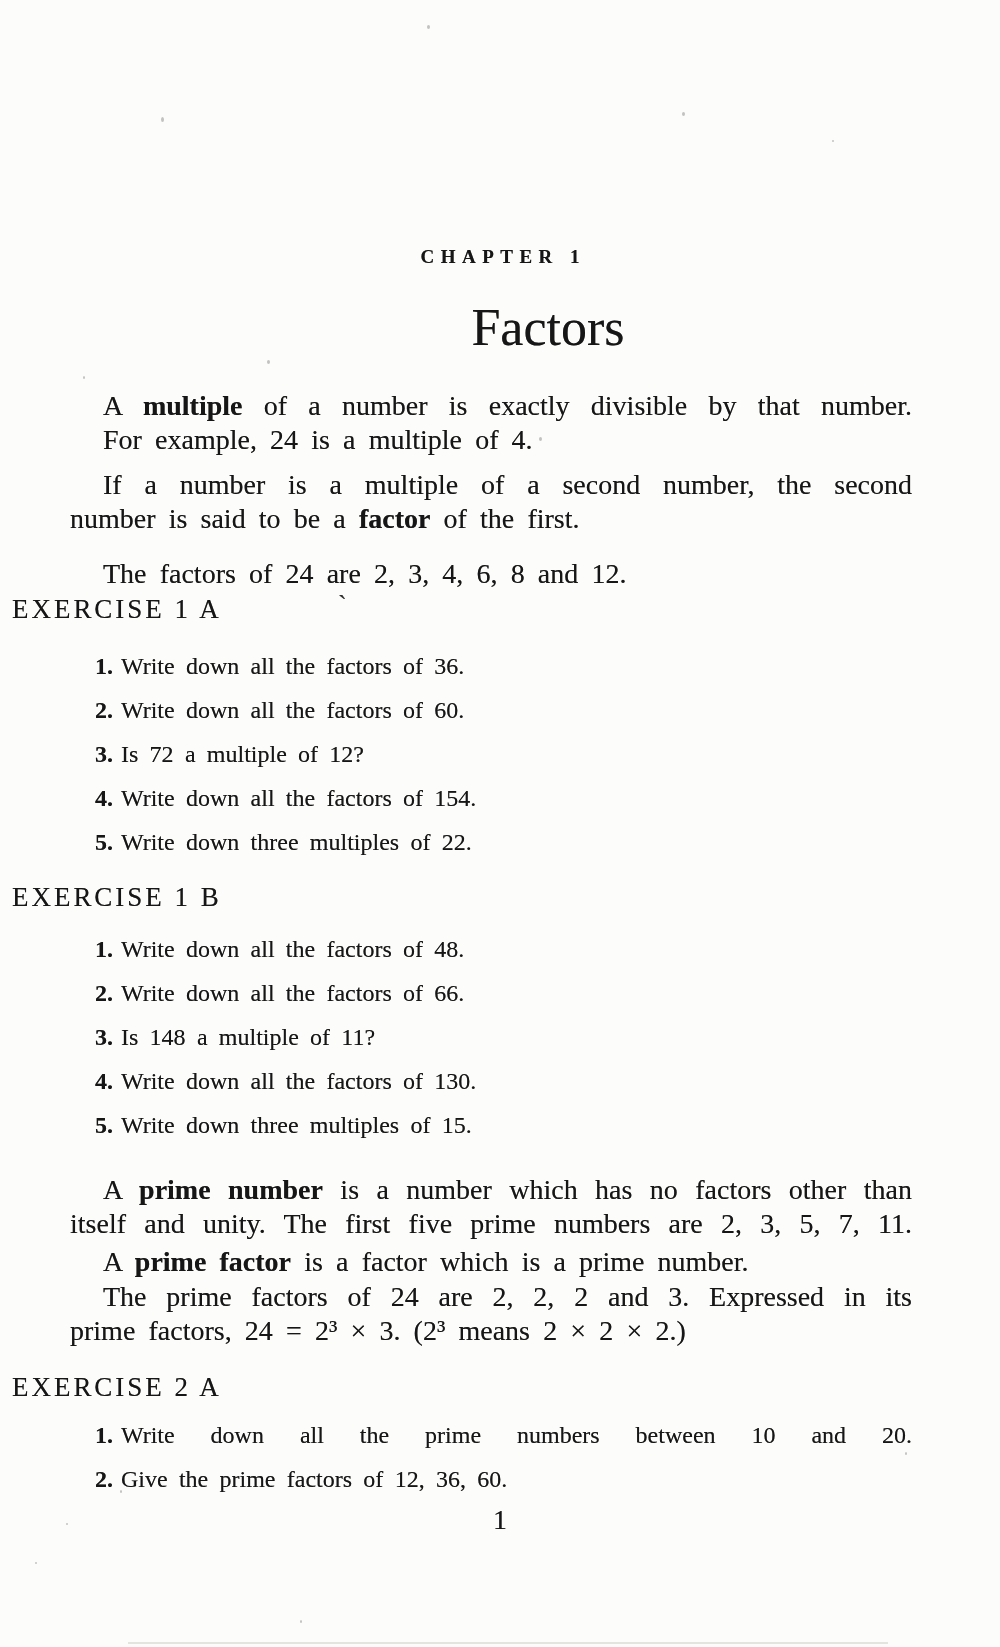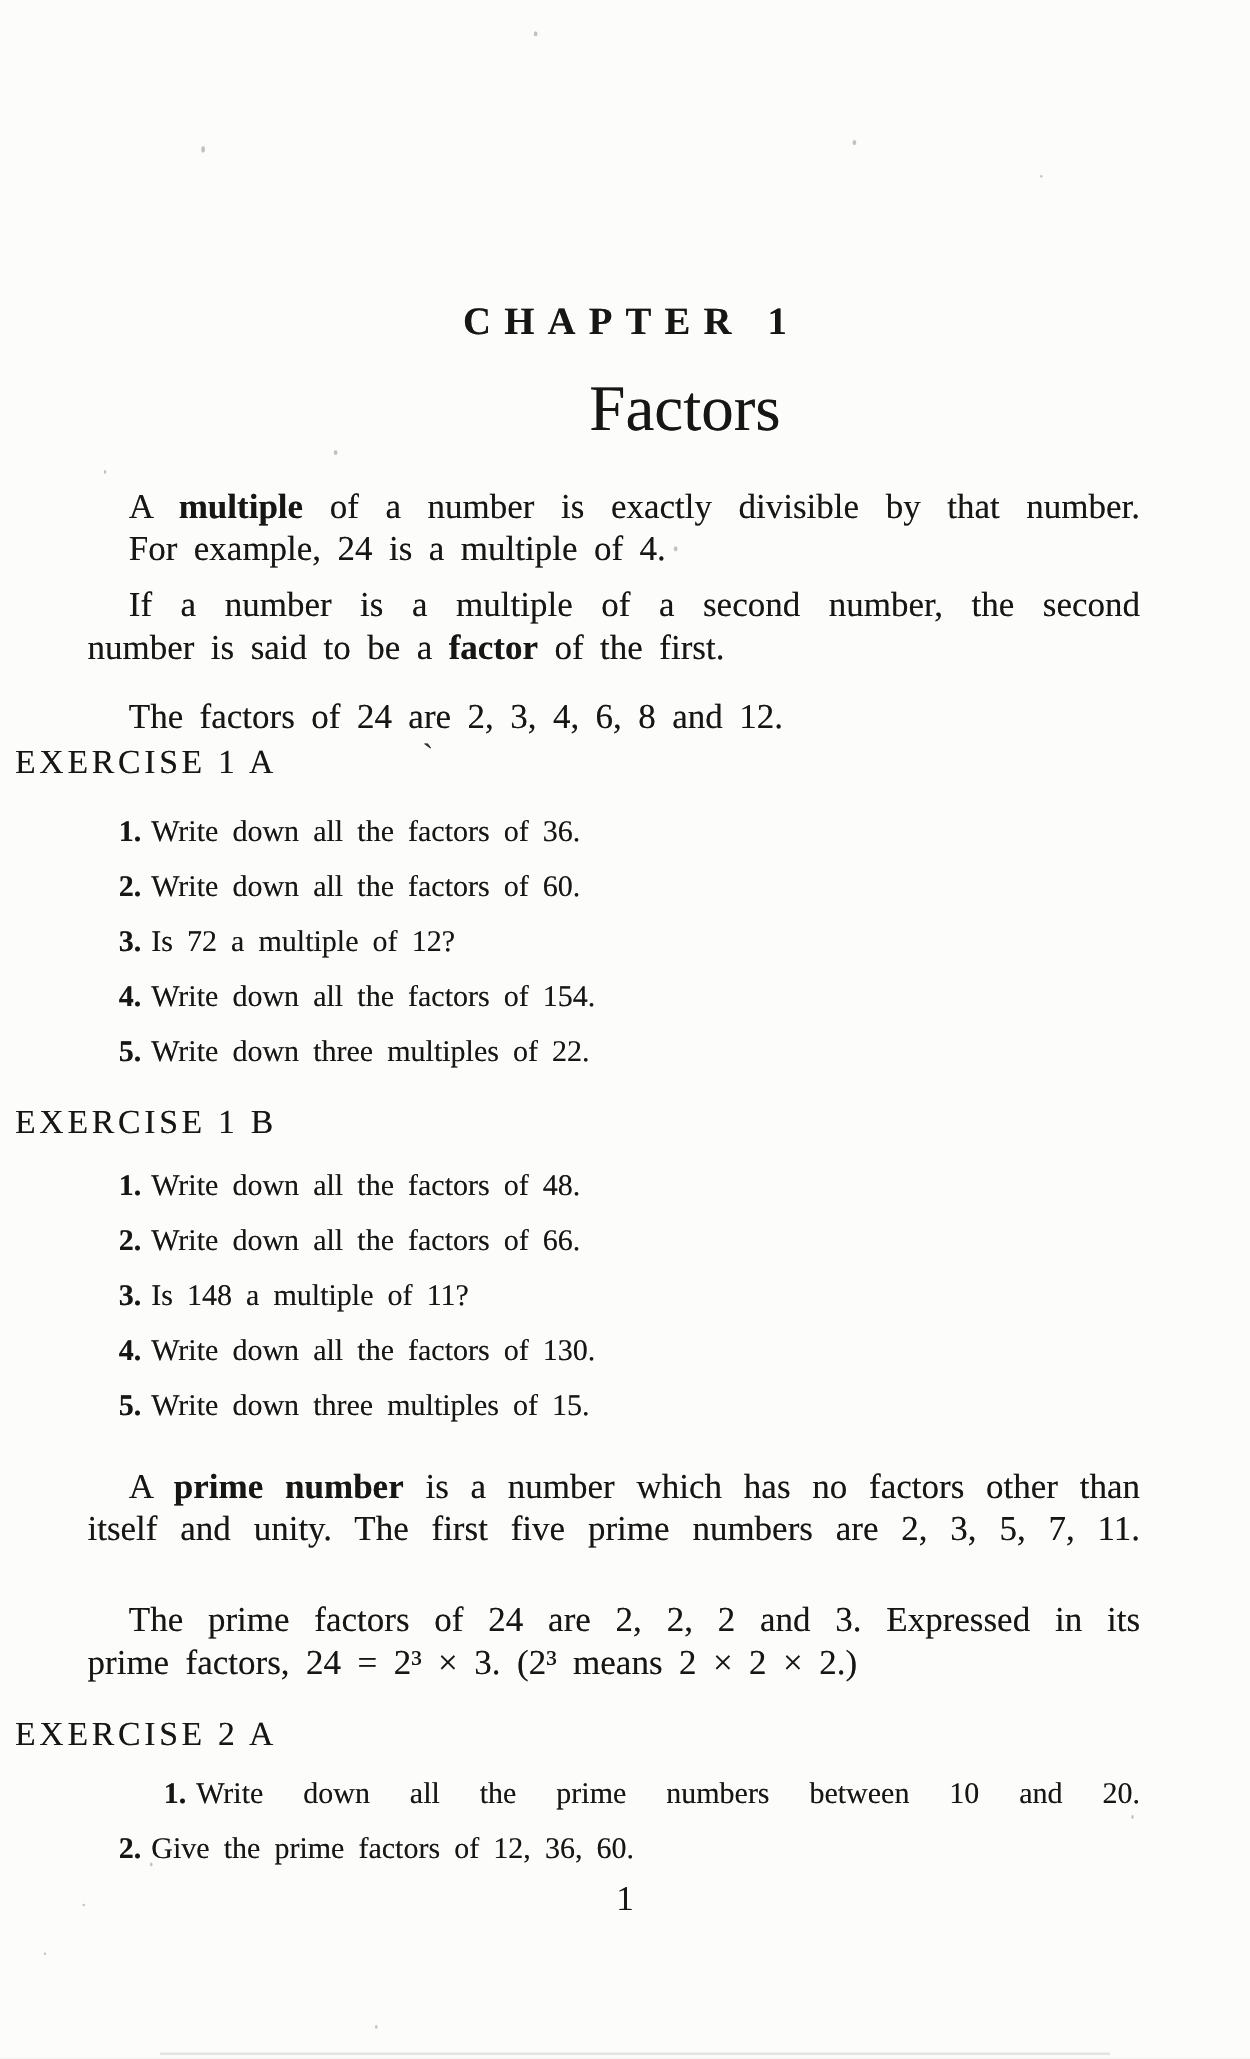--- a/index.html
+++ b/index.html
@@ -9,21 +9,21 @@
     margin:0 auto;
     background:#fcfcfa;
     font-family:"Liberation Serif","DejaVu Serif",serif;
     color:#161616;
     overflow:hidden;
     text-shadow:0 0 .5px rgba(20,20,20,.55);
   }
   .b{font-weight:bold;}
   .chapter{
     position:absolute;top:242px;left:0;width:100%;
-    text-align:center;font-size:31px;font-weight:bold;
+    text-align:center;font-size:19px;font-weight:bold;
     letter-spacing:.34em;line-height:30px;text-indent:.34em;
   }
   .title{
     position:absolute;top:299px;left:0;width:100%;
     text-align:center;font-size:52px;line-height:58px;font-weight:normal;margin:0;padding-left:48px;
   }
   .col{
     position:absolute;left:70px;width:842px;
     font-size:28px;line-height:34px;word-spacing:.22em;
   }
@@ -44,21 +44,21 @@
   #primes-2{top:1245px;}
   #primes-3{top:1280px;}
   .qlist{
     position:absolute;left:70px;width:842px;box-sizing:border-box;
     padding-left:25px;font-size:24px;line-height:34px;word-spacing:.22em;
   }
   #ex1a-list{top:649px;}
   #ex1b-list{top:932px;}
   #ex2a-list{top:1418px;}
   .qitem{margin-bottom:10px;}
-  .qitem.just{text-align:justify;text-align-last:justify;margin-left:36px;}
+  .qitem.just{text-align:justify;text-align-last:justify;}
   .qnum{font-weight:bold;margin-right:8px;}
   .pageno{
     position:absolute;top:1503px;left:0;width:100%;
     text-align:center;font-size:28px;line-height:34px;
   }
   .stray{
     position:absolute;left:338px;top:590px;
     font-size:26px;color:#333;
   }
   .speck{position:absolute;border-radius:50%;background:#7d7d7d;opacity:.45;}
@@ -103,20 +103,23 @@
       <div class="qitem"><span class="qnum">2.</span><span>Write down all the factors of 66.</span></div>
       <div class="qitem"><span class="qnum">3.</span><span>Is 148 a multiple of 11?</span></div>
       <div class="qitem"><span class="qnum">4.</span><span>Write down all the factors of 130.</span></div>
       <div class="qitem"><span class="qnum">5.</span><span>Write down three multiples of 15.</span></div>
     </div>
 
   <div class="col" id="primes-1">
       <div class="line ind just"><span>A </span><span class="b">prime number</span><span> is a number which has no factors other than</span></div>
       <div class="line just"><span>itself and unity. The first five prime numbers are 2, 3, 5, 7, 11.</span></div>
     </div>
+  <div class="col" id="primes-2">
+      <div class="line ind"><span>A </span><span class="b">prime factor</span><span> is a factor which is a prime number.</span></div>
+    </div>
   <div class="col" id="primes-3">
       <div class="line ind just"><span>The prime factors of 24 are 2, 2, 2 and 3. Expressed in its</span></div>
       <div class="line"><span>prime factors, 24 = 2³ × 3. (2³ means 2 × 2 × 2.)</span></div>
     </div>
 
   <div class="exh" id="ex2a-h">EXERCISE 2 A</div>
   <div class="qlist" id="ex2a-list">
       <div class="qitem just"><span class="qnum">1.</span><span>Write down all the prime numbers between 10 and 20.</span></div>
       <div class="qitem"><span class="qnum">2.</span><span>Give the prime factors of 12, 36, 60.</span></div>
     </div>

